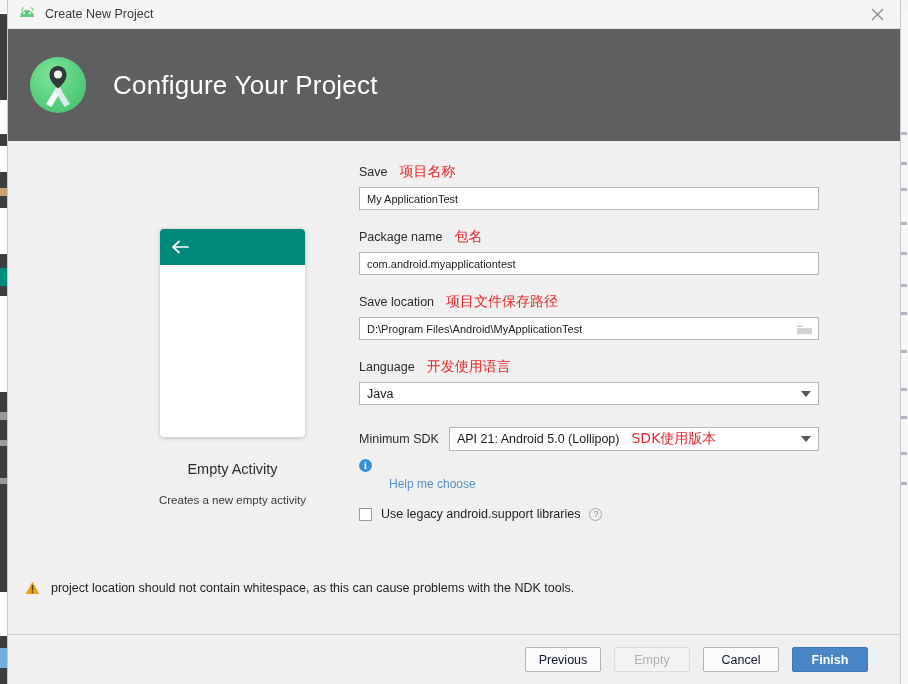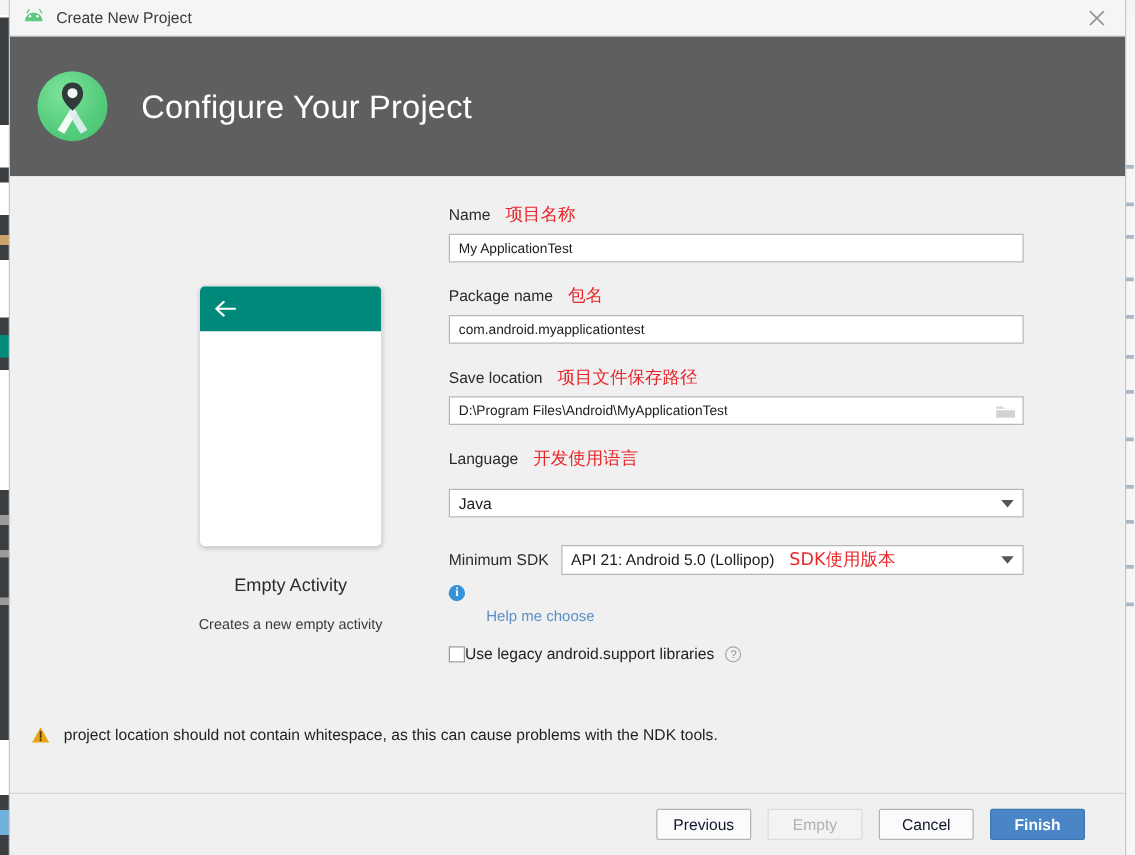--- a/index.html
+++ b/index.html
@@ -250,21 +250,21 @@
     position: absolute;
     right: 1px; top: 1px;
     width: 28px; height: 21px;
     display: flex;
     align-items: center;
     justify-content: center;
     cursor: pointer;
   }
 
   .combo {
-    margin-top: 15px;
+    margin-top: 6px;
     height: 23px;
     background: #ffffff;
     border: 1px solid #b6b6b6;
     display: flex;
     align-items: center;
     justify-content: space-between;
     box-sizing: border-box;
     cursor: pointer;
   }
   .combo .val {
@@ -335,20 +335,21 @@
   }
   .checkbox {
     width: 13px; height: 13px;
     border: 1px solid #9b9b9b;
     background: #ffffff;
     flex: 0 0 auto;
     cursor: pointer;
     box-sizing: border-box;
   }
   #legacy-label {
+    margin-left: 9px;
     font-size: 12.5px;
     color: #1f1f1f;
   }
   .help-circle {
     margin-left: 9px;
     width: 13px; height: 13px;
     border-radius: 50%;
     border: 1px solid #a9a9a9;
     color: #8e8e8e;
     font-size: 9px;
@@ -521,21 +522,21 @@
           </svg>
         </div>
       </div>
       <div id="preview-title">Empty Activity</div>
       <div id="preview-desc">Creates a new empty activity</div>
     </div>
 
     <div id="form-col">
 
       <div class="field-label-row">
-        <span class="field-label">Name</span>
+        <span class="field-label">Save</span>
         <span class="cn-note">项目名称</span>
       </div>
       <div class="text-input">
         <span class="val">My ApplicationTest</span>
       </div>
 
       <div class="spacer-lg"></div>
 
       <div class="field-label-row">
         <span class="field-label">Package name</span>

